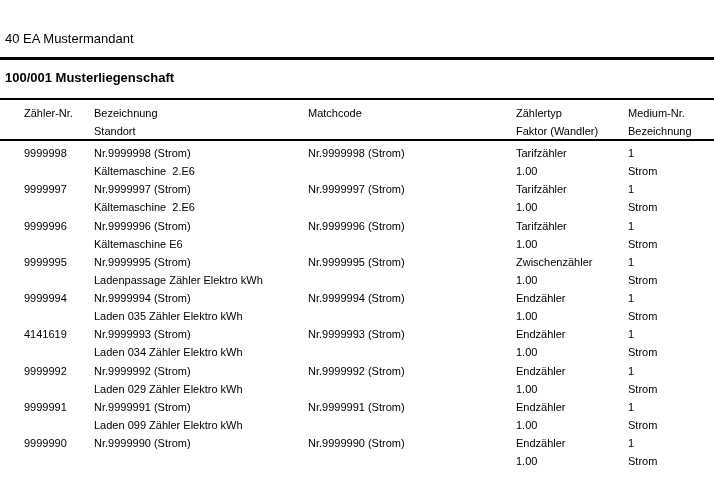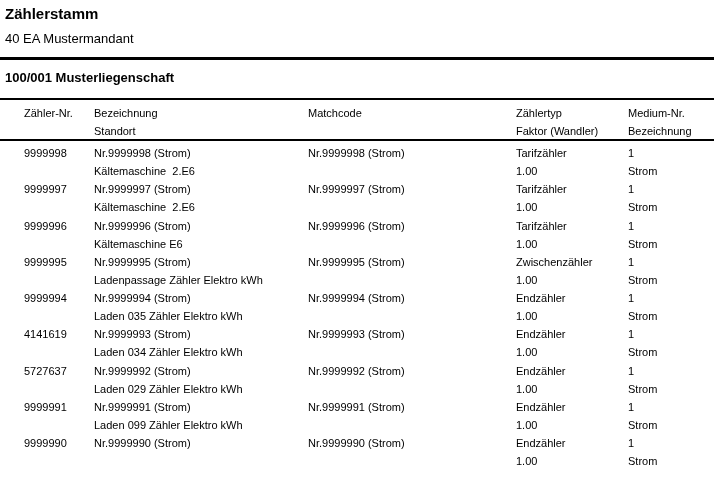--- a/index.html
+++ b/index.html
@@ -42,21 +42,20 @@
   .ln {
     height: 18px; line-height: 18px;
     font-size: 11px; white-space: pre;
   }
 </style>
 </head>
 <body>
 
 <div class="page">
 
-  <div class="report-title">Zählerstamm</div>
   <div class="client-line">40 EA Mustermandant</div>
 
   <div class="rule rule-1"></div>
 
   <div class="property-line">100/001 Musterliegenschaft</div>
 
   <div class="rule rule-2"></div>
 
   <div class="thead">
     <div class="grid-row">
@@ -206,21 +205,21 @@
           <div class="ln">1.00</div>
         </div>
       <div class="cell">
           <div class="ln">1</div>
           <div class="ln">Strom</div>
         </div>
     </div>
 
     <div class="grid-row">
       <div class="cell">
-          <div class="ln">5727637</div>
+          <div class="ln">9999992</div>
         </div>
       <div class="cell">
           <div class="ln">Nr.9999992 (Strom)</div>
           <div class="ln">Laden 029 Zähler Elektro kWh</div>
         </div>
       <div class="cell">
           <div class="ln">Nr.9999992 (Strom)</div>
         </div>
       <div class="cell">
           <div class="ln">Endzähler</div>

